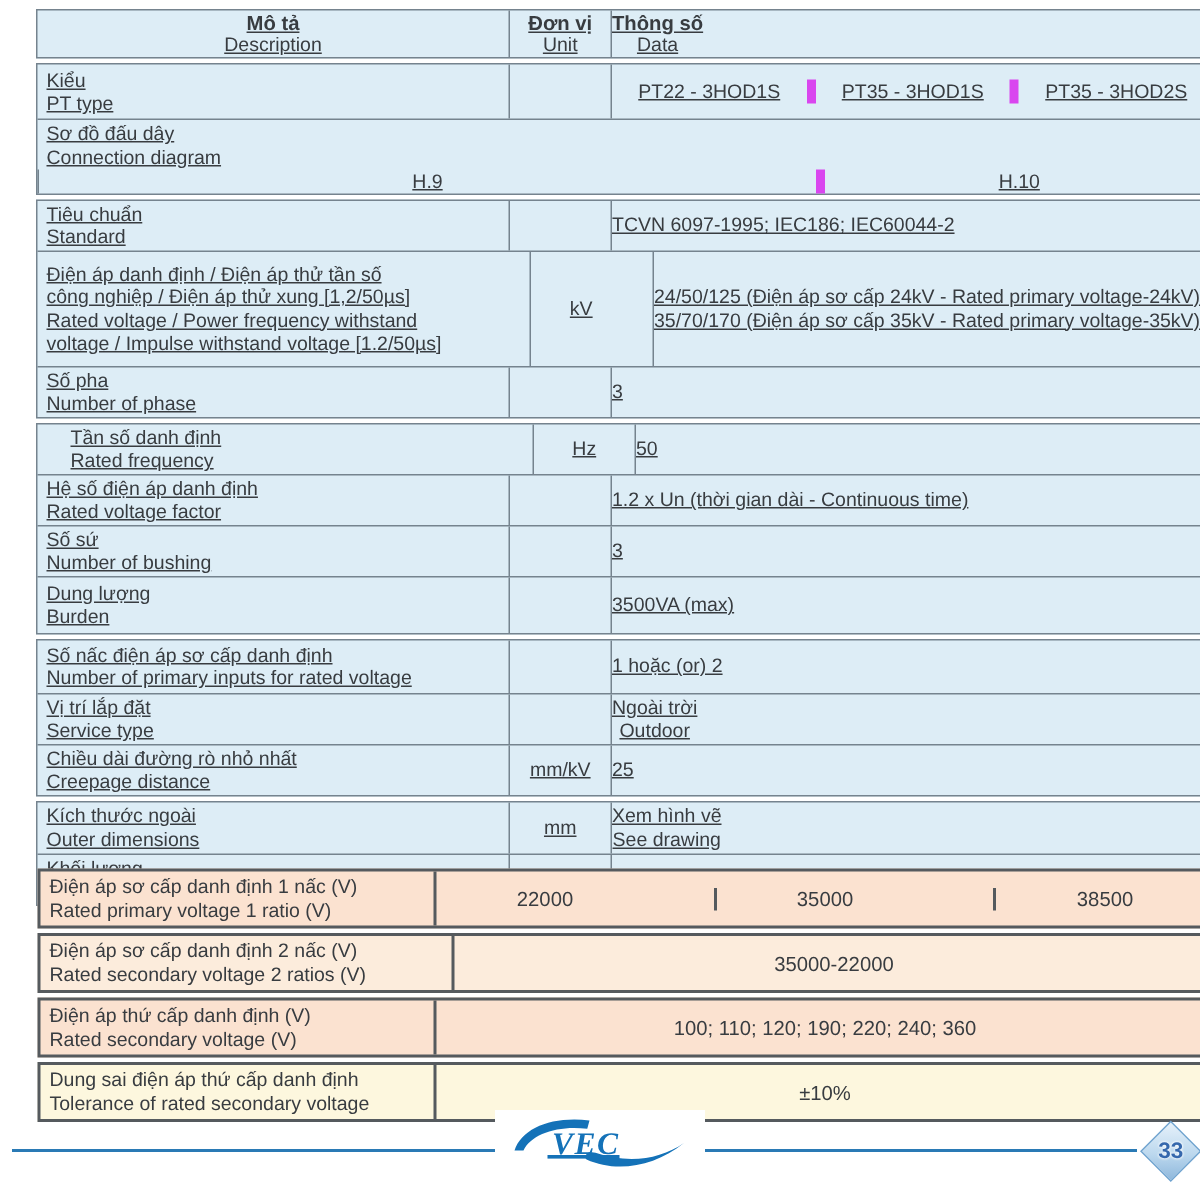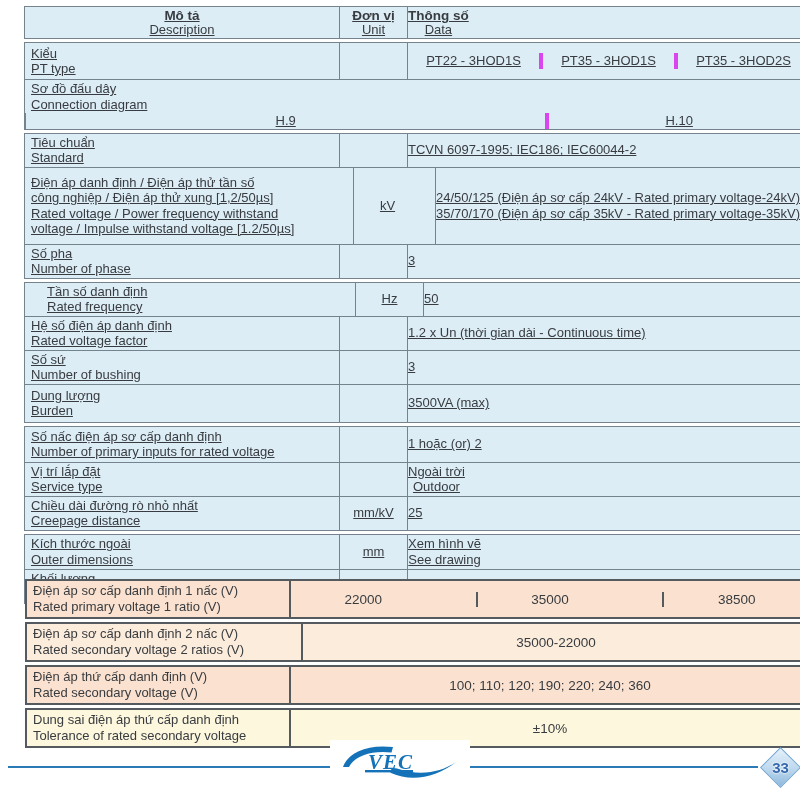--- a/index.html
+++ b/index.html
@@ -8,21 +8,21 @@
 
   
   .maintable { position:absolute; left:24px; top:6px; width:786px;text-decoration:underline; }
   .tgroup { border:1px solid #75838e; background:#ddedf6; margin-bottom:3px; box-sizing:border-box; }
   .trow { display:flex; align-items:stretch; }
   .trow + .trow { border-top:1px solid #75838e; }
   .c-desc { width:302px; padding:1px 6px; display:flex; flex-direction:column; justify-content:center; }
   .c-unit { width:67px; border-left:1px solid #75838e; display:flex; align-items:center; justify-content:center; text-align:center; }
   .c-data { flex:1; border-left:1px solid #75838e; display:flex; align-items:center; text-align:center; }
   .c-sub  { flex:1; display:flex; align-items:center; justify-content:center; text-align:center; }
-  .c-sub + .c-sub { border-left:4px solid #d946ef; }
+  .c-sub + .c-sub { border-left:6px solid #d946ef; }
   .span2 { flex:2; }
   .pre { white-space:pre-line; }
   .txt { font-size:13px; line-height:15.5px; }
   .hd-title { font-weight:bold; font-size:13.5px; line-height:15px; text-align:center; }
   .hd-sub   { font-size:13px; line-height:14px; text-align:center; }
   .center { align-items:center; text-align:center; }
 
   
   .btable { position:absolute; left:25px; top:579px; width:786px; }
   .bgroup { border:2px solid #555a5e; margin-bottom:3px; display:flex; box-sizing:border-box; }

